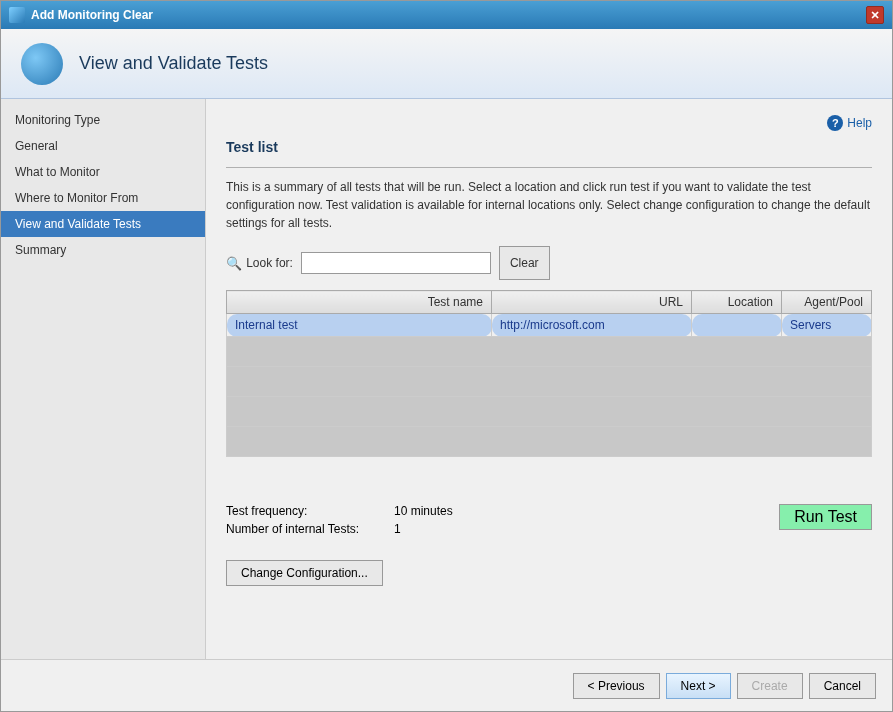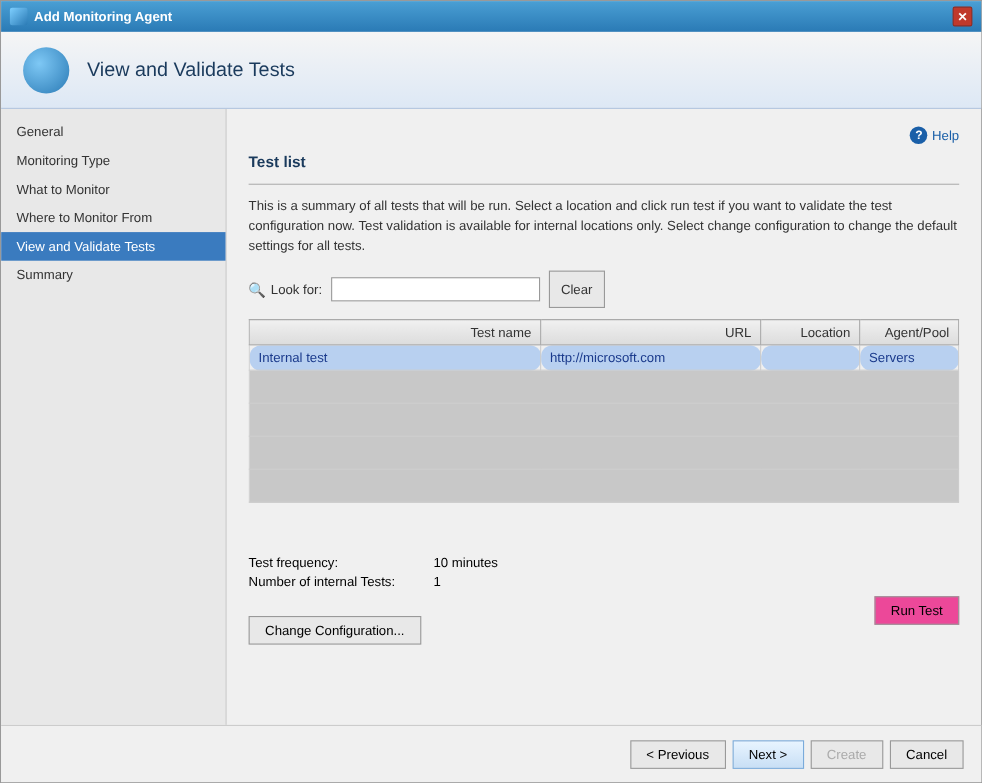--- a/index.html
+++ b/index.html
@@ -36,52 +36,52 @@
     .look-for-input { width: 190px; height: 22px; border: 1px solid #999; padding: 2px 4px; font-size: 12px; background: white; }
     .clear-btn { height: 34px; padding: 0 10px; background: #e8e8e8; border: 1px solid #999; font-size: 12px; cursor: pointer; color: #333; }
 
     .test-table { width: 100%; border: 1px solid #aaa; border-collapse: collapse; font-size: 12px; }
     .test-table th { background: linear-gradient(to bottom, #f0f0f0, #dcdcdc); border: 1px solid #aaa; padding: 4px 8px; text-align: right; font-weight: normal; color: #333; }
     .test-table td { border: 1px solid #ccc; padding: 4px 8px; }
     .test-table tr.selected td { background: #b8d0f0; color: #1a3a8c; border-radius: 10px; }
     .test-table .empty-rows td { background: #c0c0c0; height: 30px; }
 
     .table-container { height: 200px; overflow-y: auto; margin-bottom: 14px; }
-    .run-test-btn { height: 26px; padding: 0 14px; background: #ec4899; border: 1px solid #999; font-size: 12px; cursor: pointer; margin-top: 38px; }
+    .run-test-btn { height: 26px; padding: 0 14px; background: #86efac; border: 1px solid #999; font-size: 16px; cursor: pointer; }
 
     .change-config-btn { height: 26px; padding: 0 14px; background: #e8e8e8; border: 1px solid #999; font-size: 12px; cursor: pointer; margin-top: 10px; }
 
     .footer { height: 52px; background: #f0f0f0; border-top: 1px solid #ccc; display: flex; align-items: center; justify-content: flex-end; padding: 0 16px; gap: 6px; flex-shrink: 0; }
     .footer-btn { height: 26px; padding: 0 14px; background: #e8e8e8; border: 1px solid #999; font-size: 12px; cursor: pointer; }
     .footer-btn.disabled { color: #aaa; cursor: default; }
     .footer-btn.primary { background: linear-gradient(to bottom, #e8f4ff, #c8dff5); border: 1px solid #7aabdb; }
 
     .info-grid { display: grid; grid-template-columns: 160px auto; gap: 4px 8px; font-size: 12px; margin-bottom: 14px; }
   </style>
 </head>
 <body>
 
 <div class="window">
 
   <div class="title-bar">
     <div class="title-bar-icon" style="width:16px;height:16px;background:linear-gradient(135deg,#7ecfff,#2a7ab5);border-radius:2px;margin-right:6px;"></div>
-    <span>Add Monitoring Agent</span>
+    <span>Add Monitoring Clear</span>
     <div class="close-btn">✕</div>
   </div>
 
   <div class="header-bar">
     <div class="header-icon"></div>
     <span class="header-title">View and Validate Tests</span>
   </div>
 
   <div class="content-area">
 
     <div class="sidebar">
+      <div class="sidebar-item">Monitoring Type</div>
       <div class="sidebar-item">General</div>
-      <div class="sidebar-item">Monitoring Type</div>
       <div class="sidebar-item">What to Monitor</div>
       <div class="sidebar-item">Where to Monitor From</div>
       <div class="sidebar-item active">View and Validate Tests</div>
       <div class="sidebar-item">Summary</div>
     </div>
 
     <div class="main-content">
 
       <div class="help-row">
         <a class="help-link" href="#">

